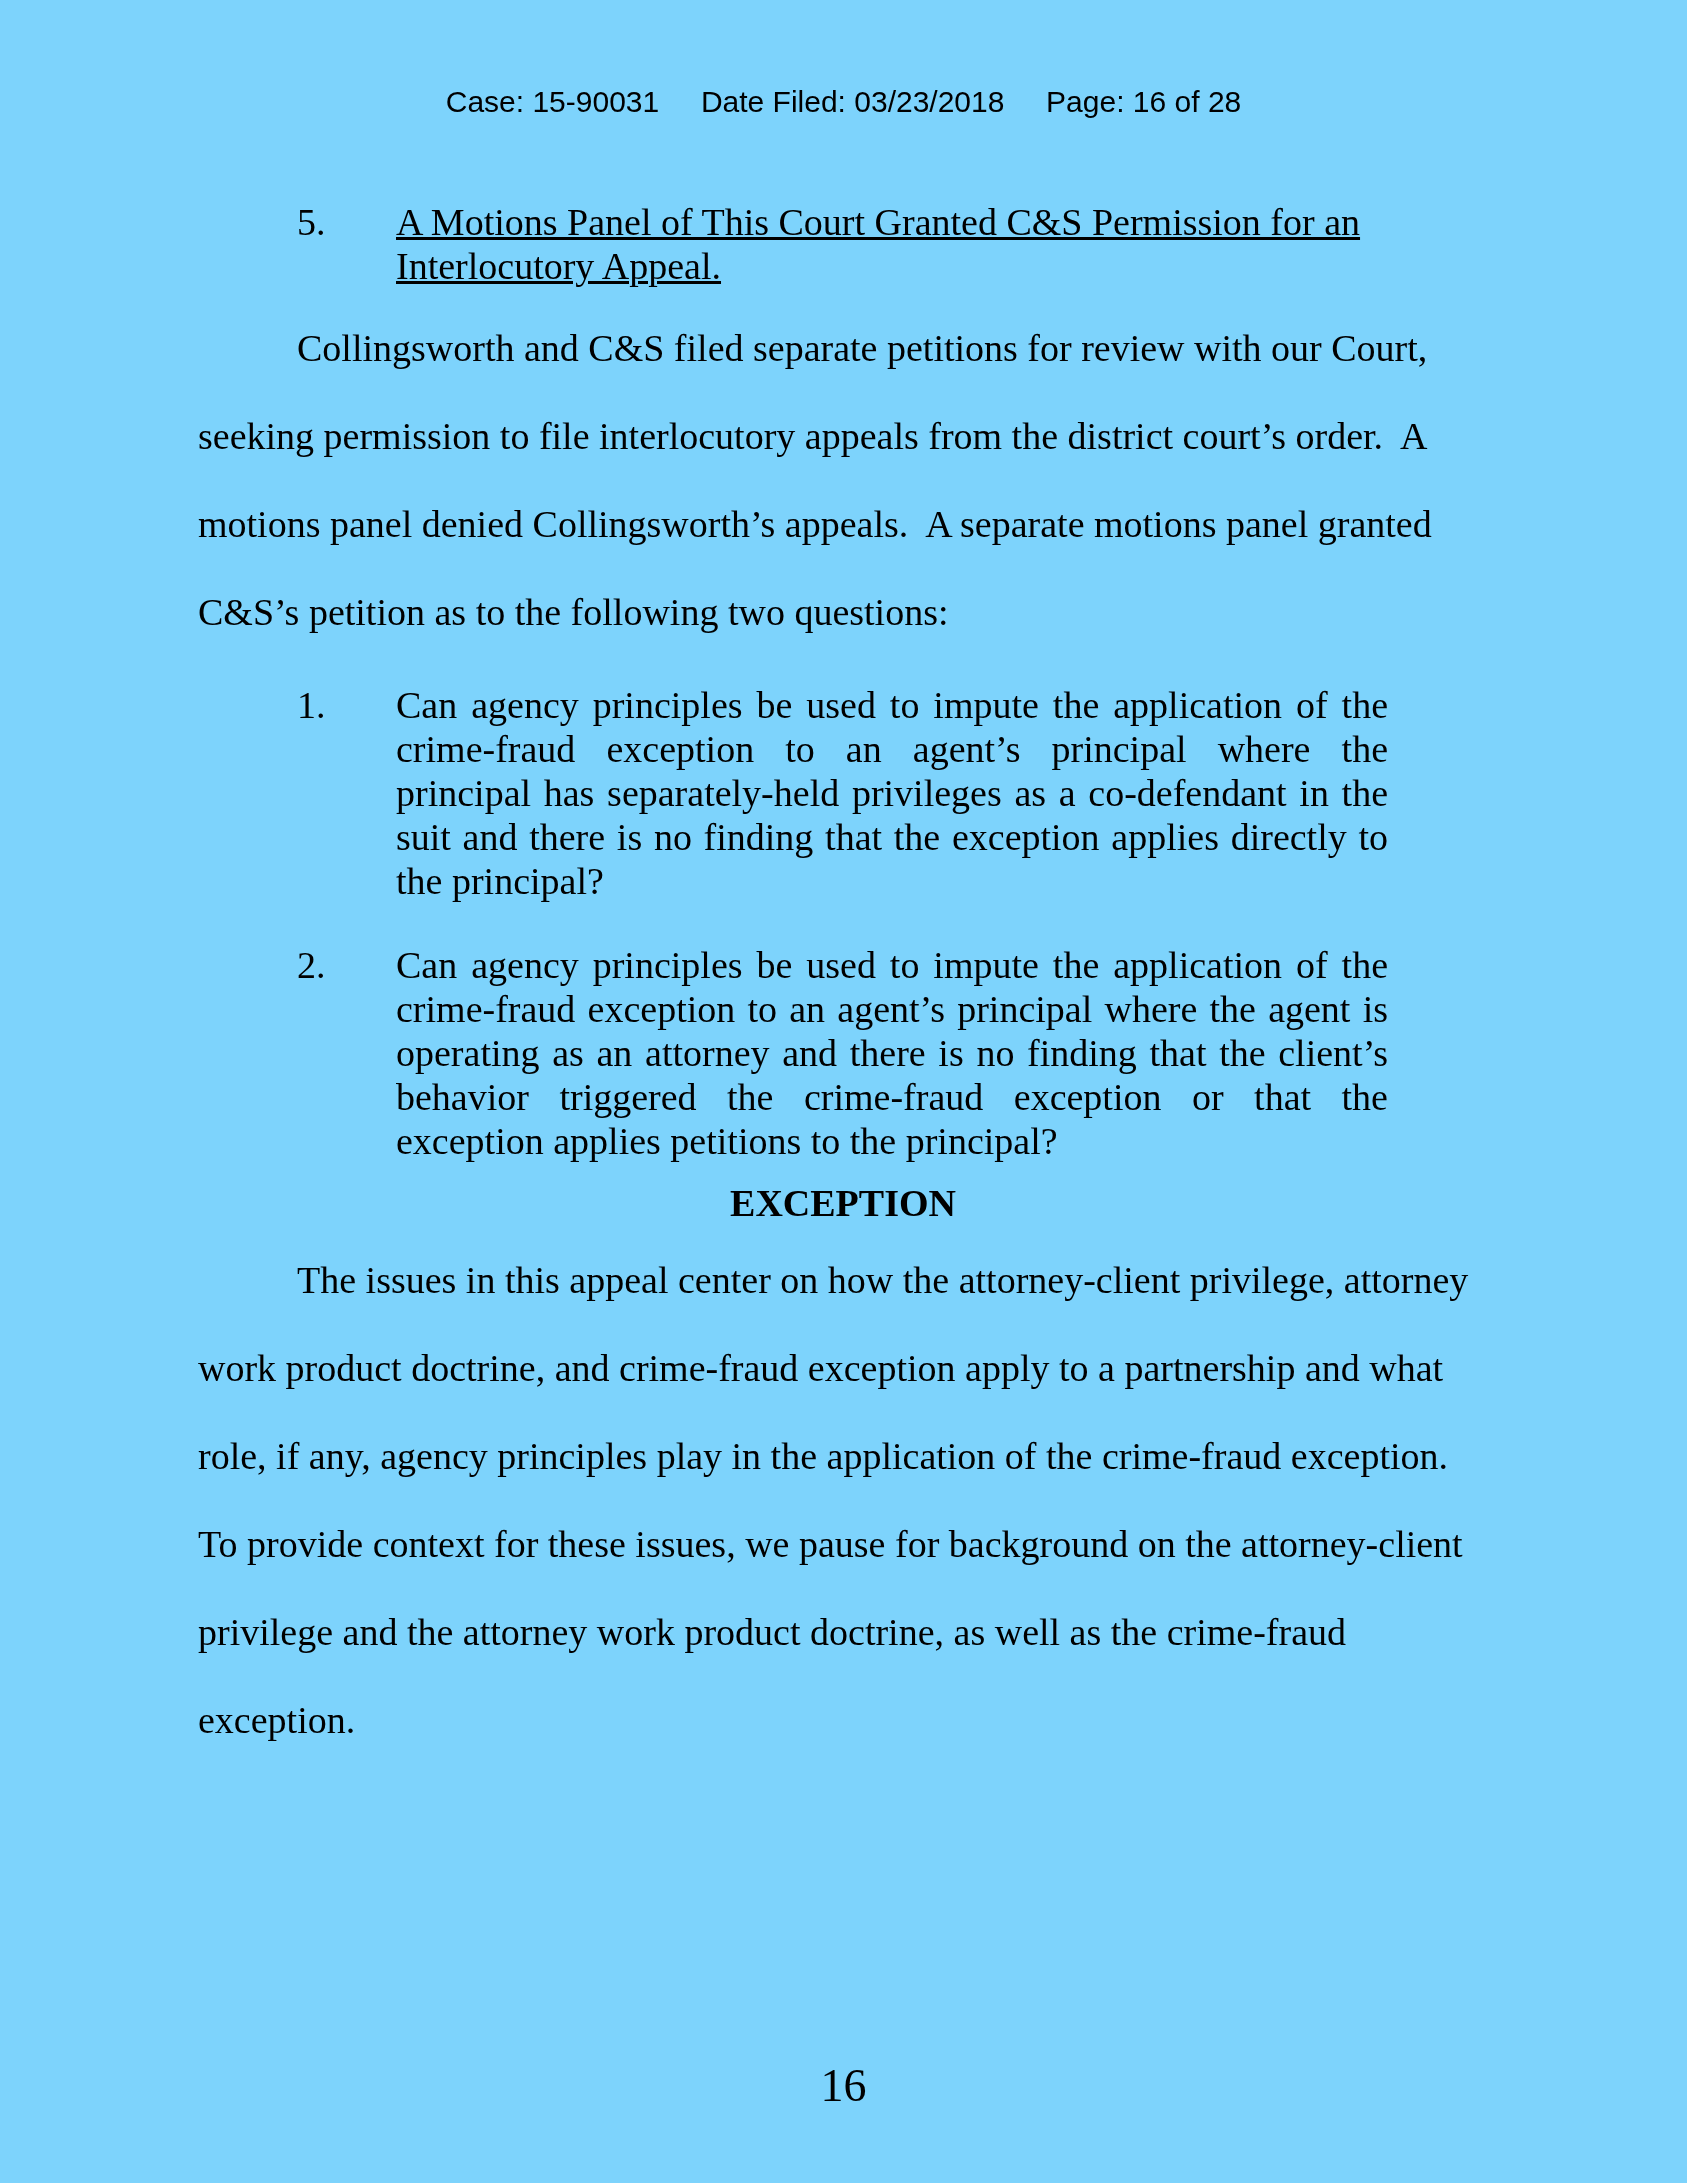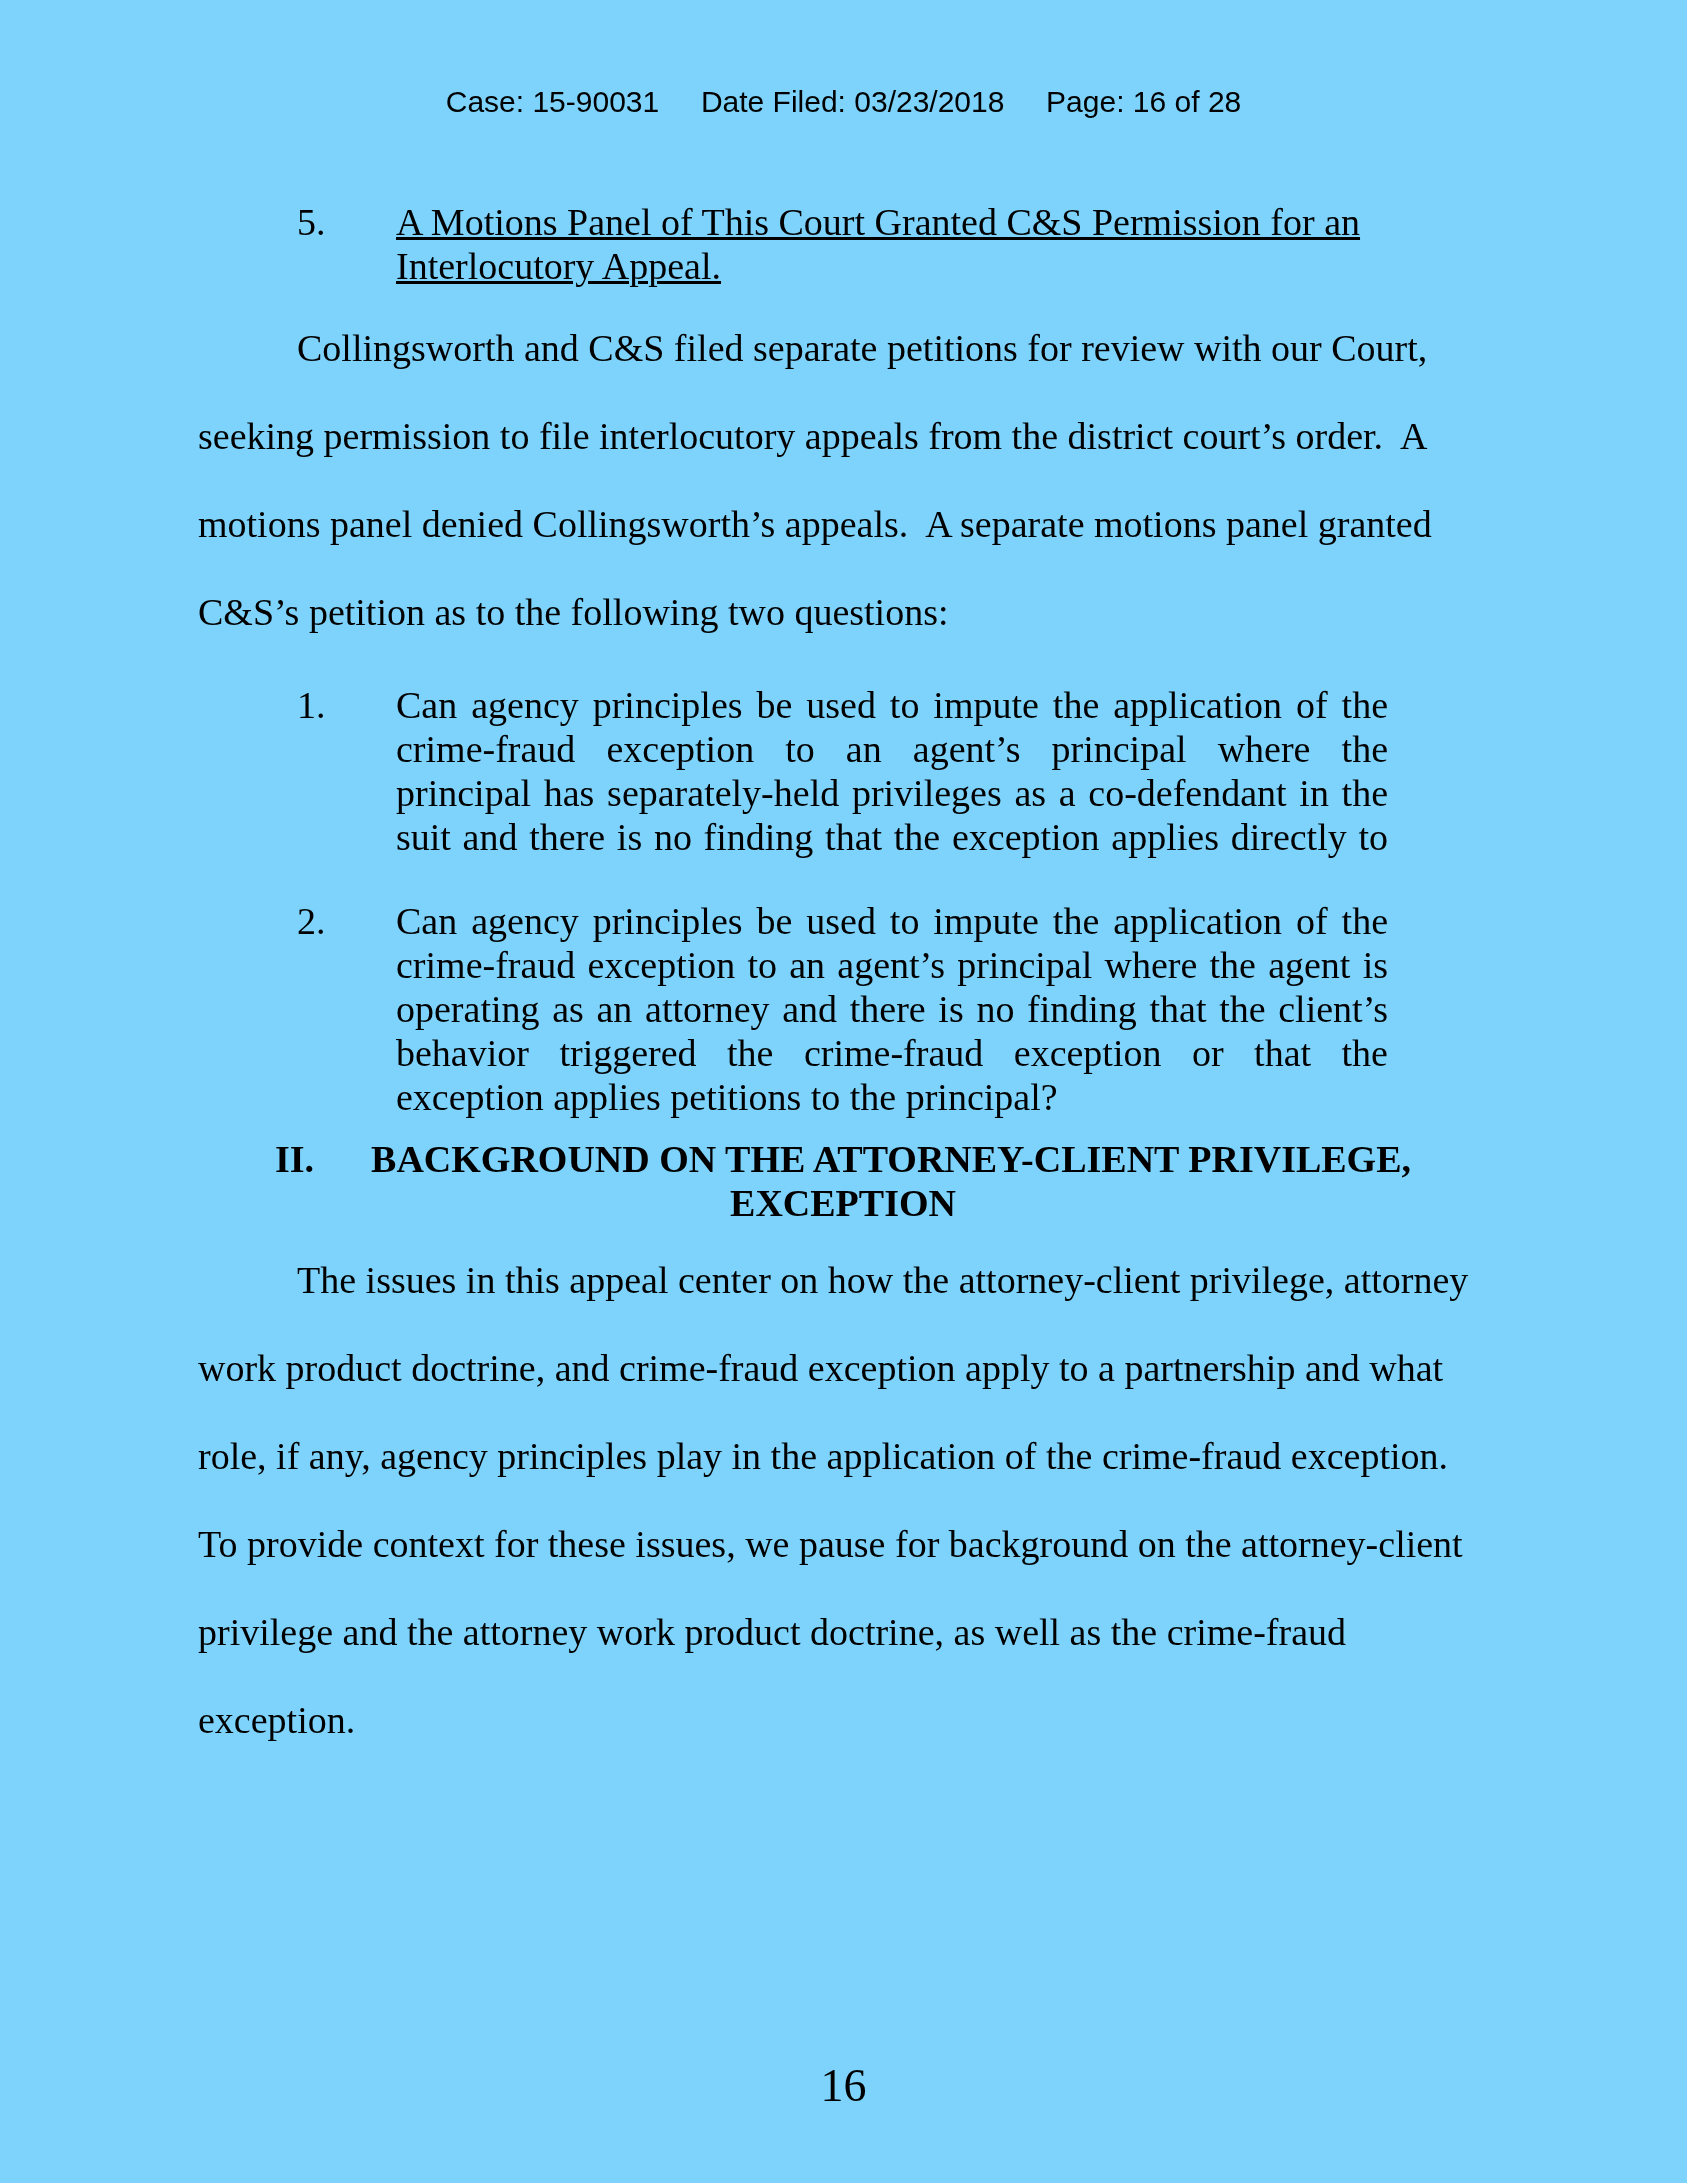--- a/index.html
+++ b/index.html
@@ -68,33 +68,33 @@
       <div class="line">motions panel denied Collingsworth’s appeals.  A separate motions panel granted</div>
       <div class="line">C&amp;S’s petition as to the following two questions:</div>
     </div>
 
     <div class="q q1">
       <span class="q-num">1.</span>
       <div class="jline">Can agency principles be used to impute the application of the</div>
       <div class="jline">crime-fraud exception to an agent’s principal where the</div>
       <div class="jline">principal has separately-held privileges as a co-defendant in the</div>
       <div class="jline">suit and there is no finding that the exception applies directly to</div>
+      <div class="lastline">the principal?</div>
     </div>
 
     <div class="q q2">
       <span class="q-num">2.</span>
       <div class="jline">Can agency principles be used to impute the application of the</div>
       <div class="jline">crime-fraud exception to an agent’s principal where the agent is</div>
       <div class="jline">operating as an attorney and there is no finding that the client’s</div>
       <div class="jline">behavior triggered the crime-fraud exception or that the</div>
       <div class="lastline">exception applies petitions to the principal?</div>
     </div>
 
     <div class="hii">
-      <div class="line">II.      BACKGROUND ON THE ATTORNEY-CLIENT PRIVILEGE,</div>
       <div class="line">EXCEPTION</div>
     </div>
 
     <div class="para p2">
       <div class="line first">The issues in this appeal center on how the attorney-client privilege, attorney</div>
       <div class="line">work product doctrine, and crime-fraud exception apply to a partnership and what</div>
       <div class="line">role, if any, agency principles play in the application of the crime-fraud exception.</div>
       <div class="line">To provide context for these issues, we pause for background on the attorney-client</div>
       <div class="line">privilege and the attorney work product doctrine, as well as the crime-fraud</div>
       <div class="line">exception.</div>

